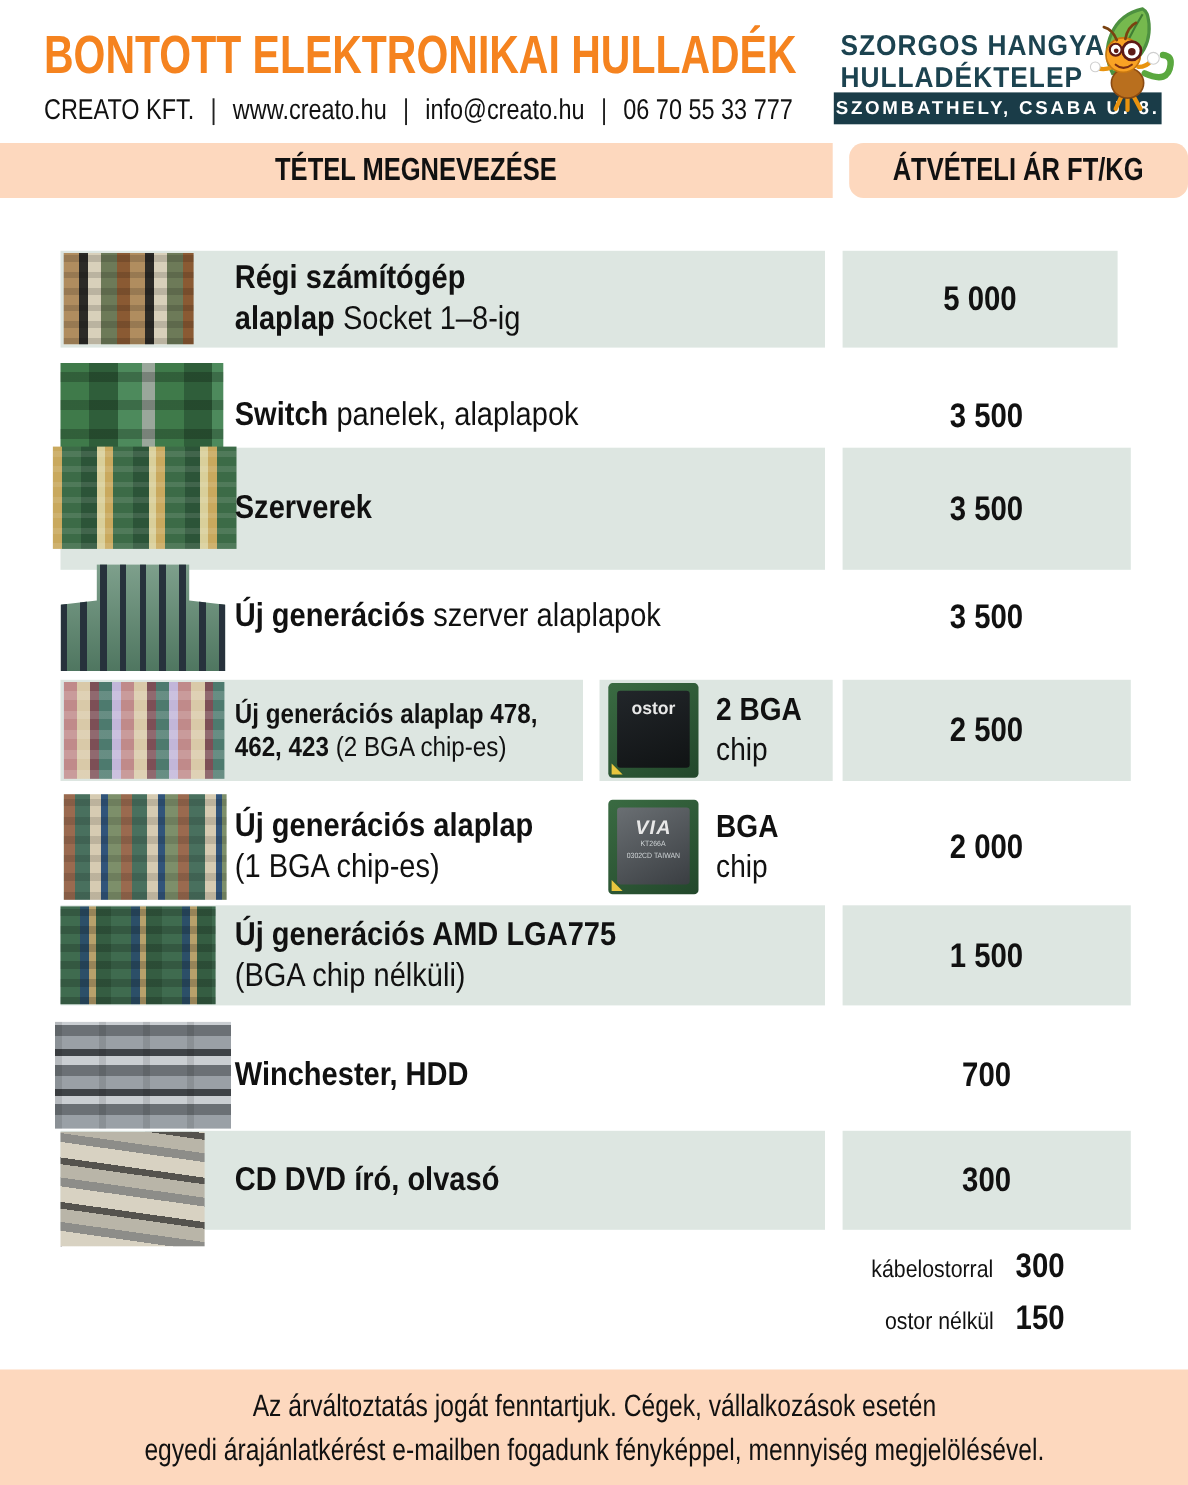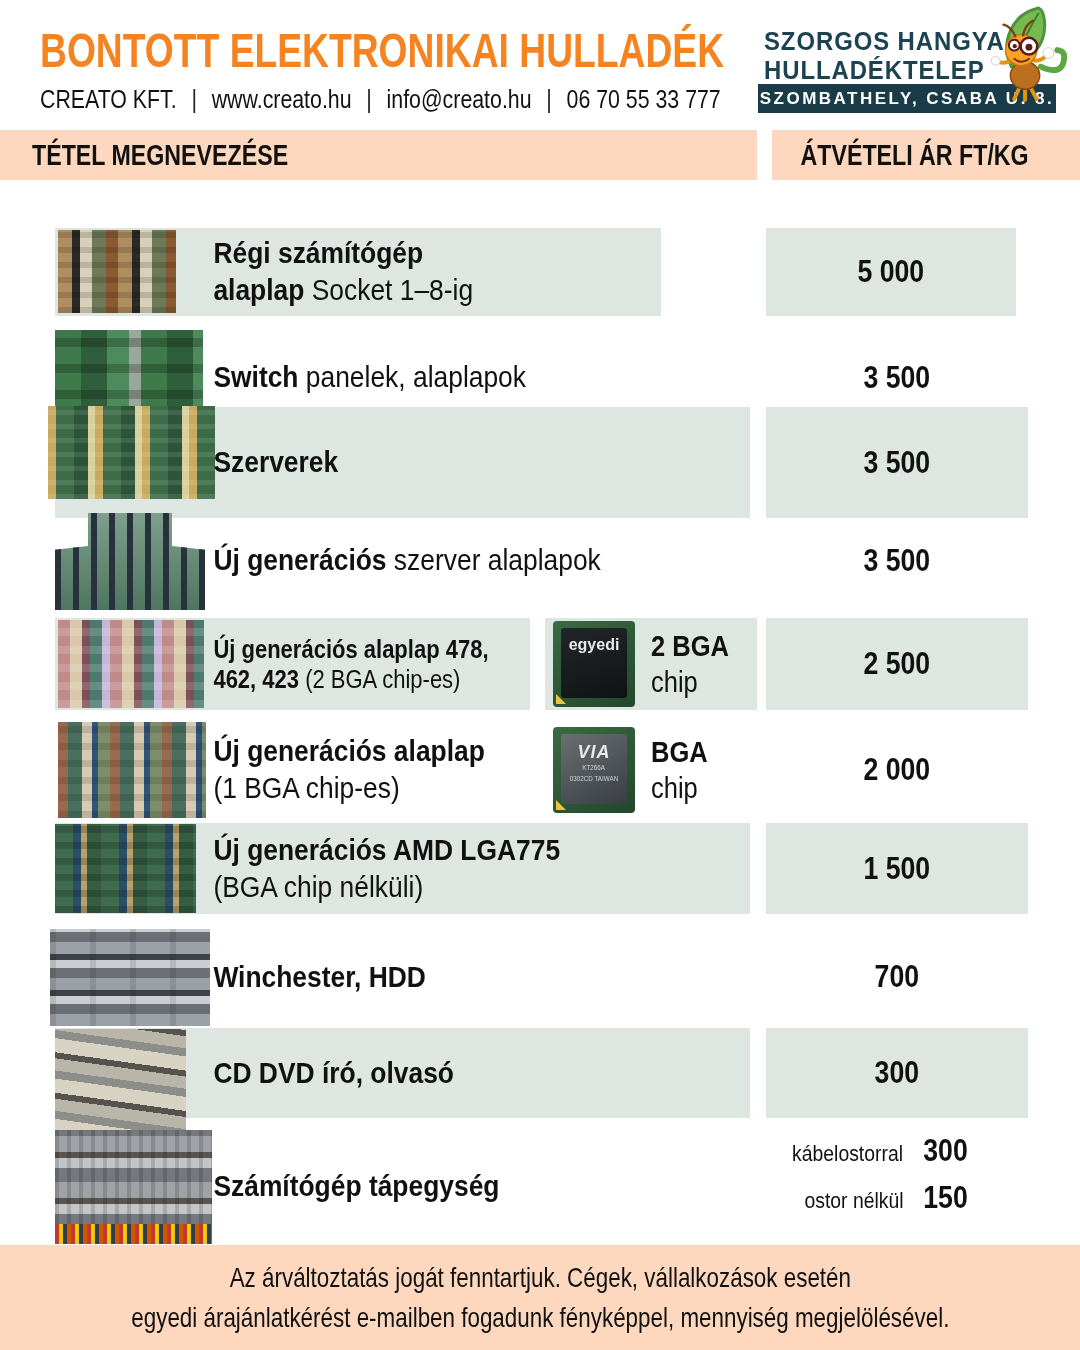--- a/index.html
+++ b/index.html
@@ -17,23 +17,23 @@
            letter-spacing:1px;transform:scaleX(.92);transform-origin:left top;white-space:nowrap;}
   .logo-l2{position:absolute;left:764px;top:55px;font-size:26px;font-weight:700;color:#1C4350;
            letter-spacing:1px;transform:scaleX(.92);transform-origin:left top;white-space:nowrap;}
   .logo-addr{position:absolute;left:758px;top:84px;width:298px;height:29px;background:#1A3C48;
              color:#fff;font-size:17px;font-weight:700;letter-spacing:2.5px;display:flex;
              align-items:center;justify-content:center;white-space:nowrap;z-index:1;}
   .ant{position:absolute;left:982px;top:4px;width:88px;height:98px;z-index:2;}
 
   
   .band{position:absolute;top:130px;height:50px;background:#FDD8BE;display:flex;
-        align-items:center;}
+        align-items:center;justify-content:center;}
   .band-left{left:0;width:757px;}
-  .band-right{left:772px;width:308px;}
+  .band-right{left:772px;width:308px;border-radius:13px;}
   .band span{font-size:29px;font-weight:700;transform:scaleX(.8);white-space:nowrap;}
 
   
   .row{position:absolute;left:0;width:1080px;}
   .cell{position:absolute;top:0;height:100%;}
   .green{background:#DDE6E1;}
   .namecell{display:flex;align-items:center;}
   .nametext{padding-left:180px;line-height:1.22;transform:scaleX(.88);transform-origin:left center;
             white-space:nowrap;}
   .nline{font-size:30px;}
@@ -134,21 +134,21 @@
   </svg>
 
   <div class="band band-left">
     <span>TÉTEL MEGNEVEZÉSE</span>
   </div>
   <div class="band band-right">
     <span>ÁTVÉTELI ÁR FT/KG</span>
   </div>
 
   <div class="row" style="top:228px;height:88px">
-    <div class="cell namecell green" style="left:55px;width:606px">
+    <div class="cell namecell green" style="left:55px;width:695px">
       <div class="photo ph1" style="left:3px;top:2px;width:118px;height:83px"></div>
       <div class="nametext">
         <div class="nline"><span class="b">Régi számítógép</span><span class="r"></span></div>
         <div class="nline"><span class="b">alaplap</span><span class="r"> Socket 1–8-ig</span></div>
       </div>
     </div>
     <div class="cell pricecell green" style="left:766px;width:250px">
       <span>5 000</span>
     </div>
   </div>
@@ -193,21 +193,21 @@
     <div class="cell namecell green small" style="left:55px;width:475px">
       <div class="photo ph5" style="left:3px;top:2px;width:146px;height:88px"></div>
       <div class="nametext">
         <div class="nline"><span class="b">Új generációs alaplap 478,</span><span class="r"></span></div>
         <div class="nline"><span class="b">462, 423</span><span class="r"> (2 BGA chip-es)</span></div>
       </div>
     </div>
     <div class="chipcell green" style="left:545px;width:212px">
       <div class="chipimg">
         <div class="die">
-            <span class="brand">egyedi</span>
+            <span class="brand">ostor</span>
           </div>
         <div class="corner"></div>
       </div>
       <div class="chiplabel">
         <span class="lb">2 BGA</span>
         <span class="lr">chip</span>
       </div>
     </div>
     <div class="cell pricecell green" style="left:766px;width:262px">
       <span>2 500</span>
@@ -272,26 +272,20 @@
       <div class="nametext">
         <div class="nline"><span class="b">CD DVD író, olvasó</span><span class="r"></span></div>
       </div>
     </div>
     <div class="cell pricecell green" style="left:766px;width:262px">
       <span>300</span>
     </div>
   </div>
 
   <div class="row" style="top:1128px;height:117px">
-    <div class="cell namecell" style="left:55px;width:695px">
-      <div class="photo ph10" style="left:0;top:2px;width:157px;height:114px"></div>
-      <div class="nametext">
-        <div class="nline"><span class="b">Számítógép tápegység</span><span class="r"></span></div>
-      </div>
-    </div>
     <div class="popt" style="top:5px">
       <span class="plabel">kábelostorral</span>
       <span class="pval">300</span>
     </div>
     <div class="popt" style="top:52px">
       <span class="plabel">ostor nélkül</span>
       <span class="pval">150</span>
     </div>
   </div>
 

